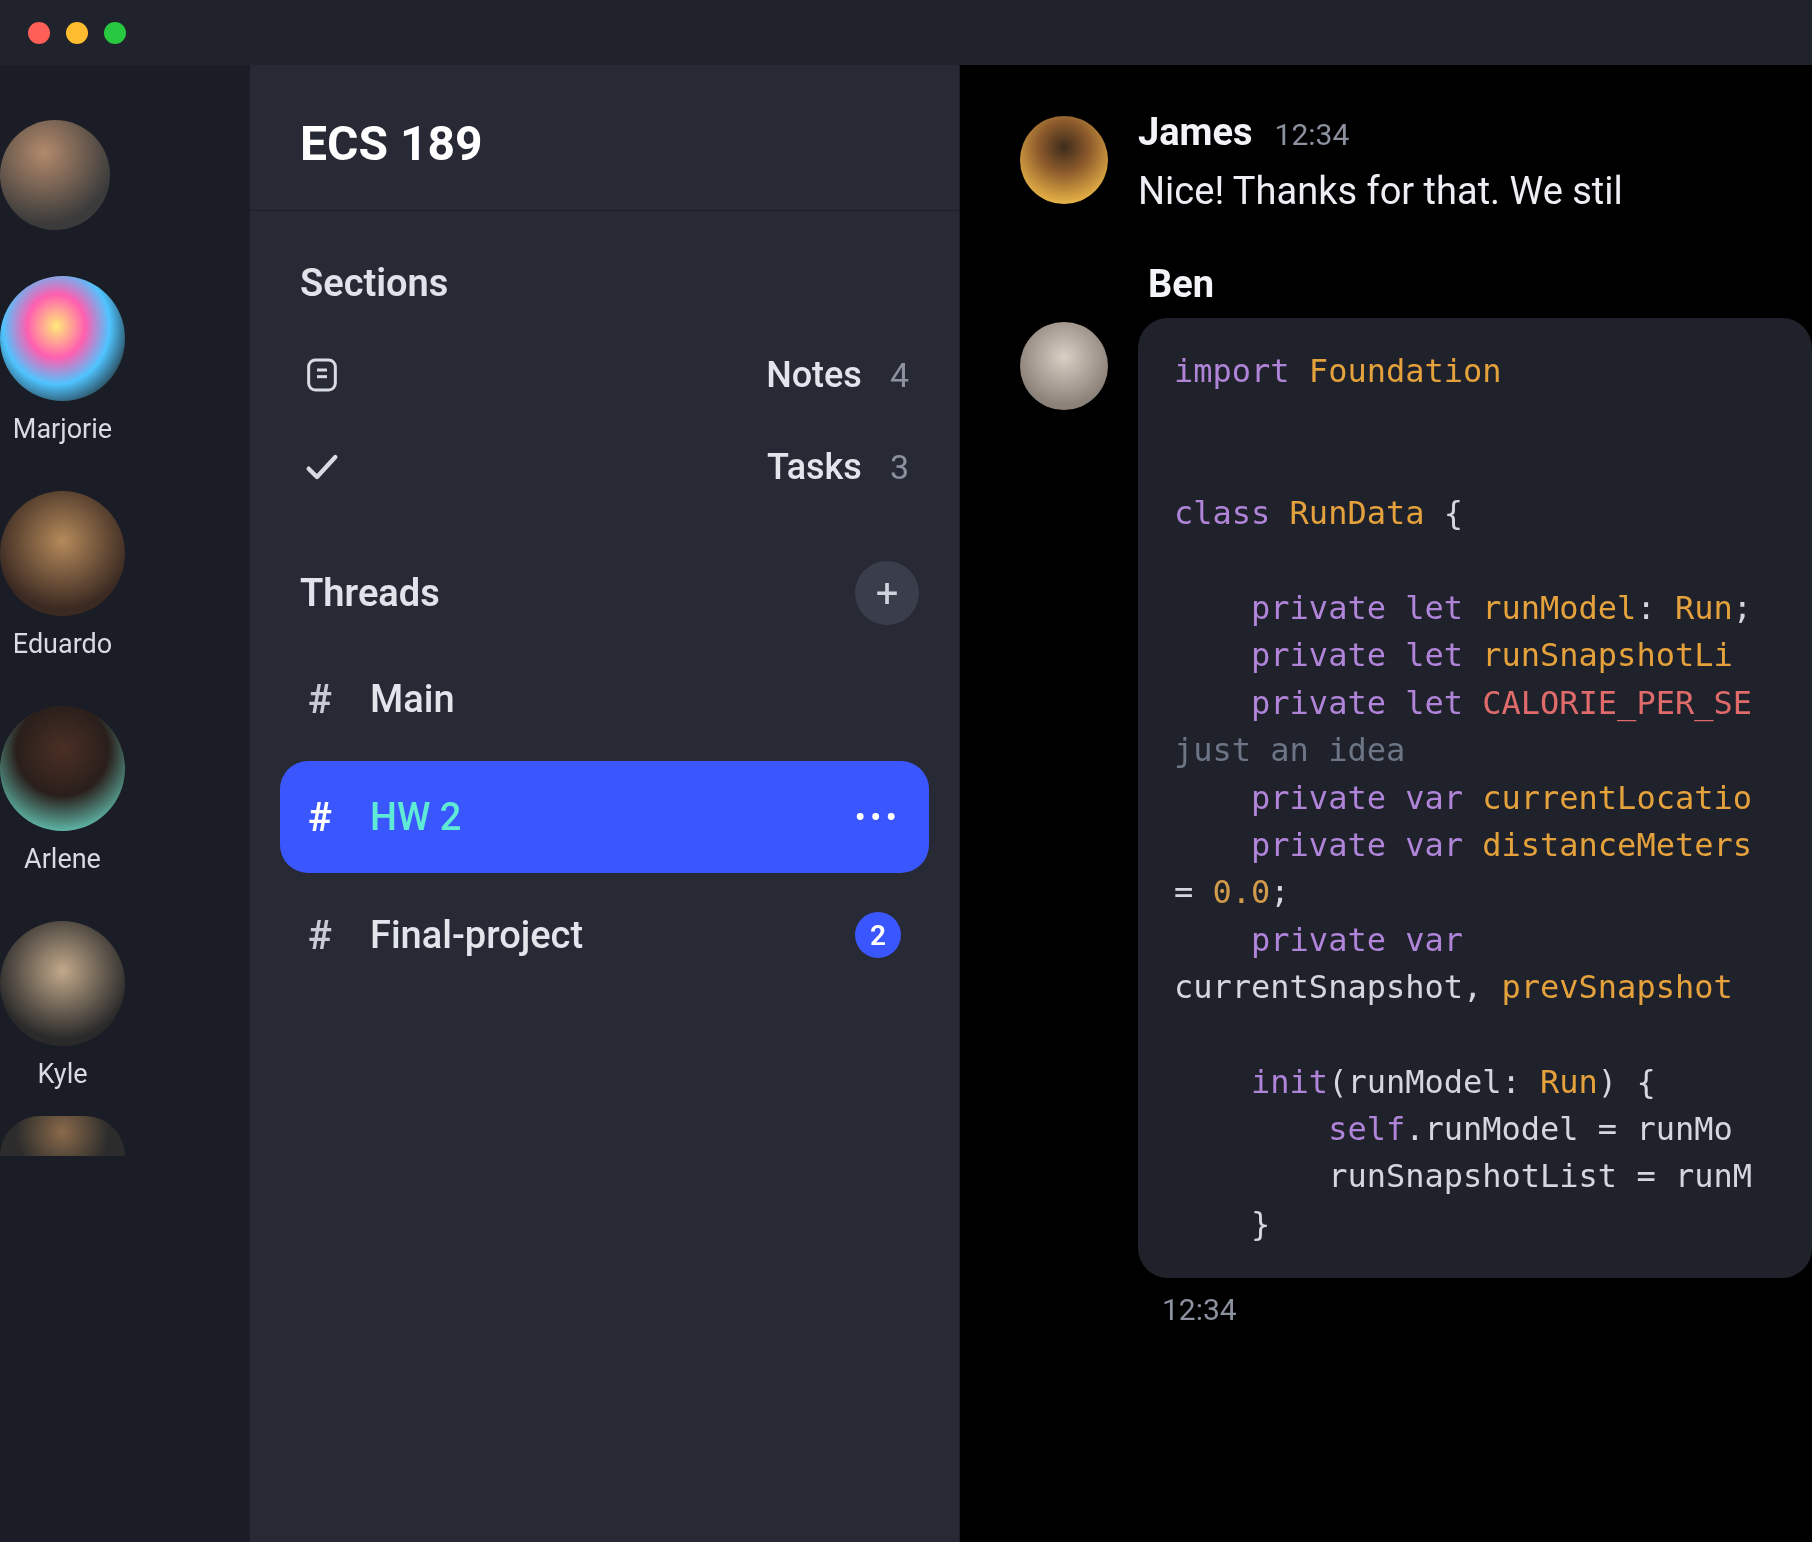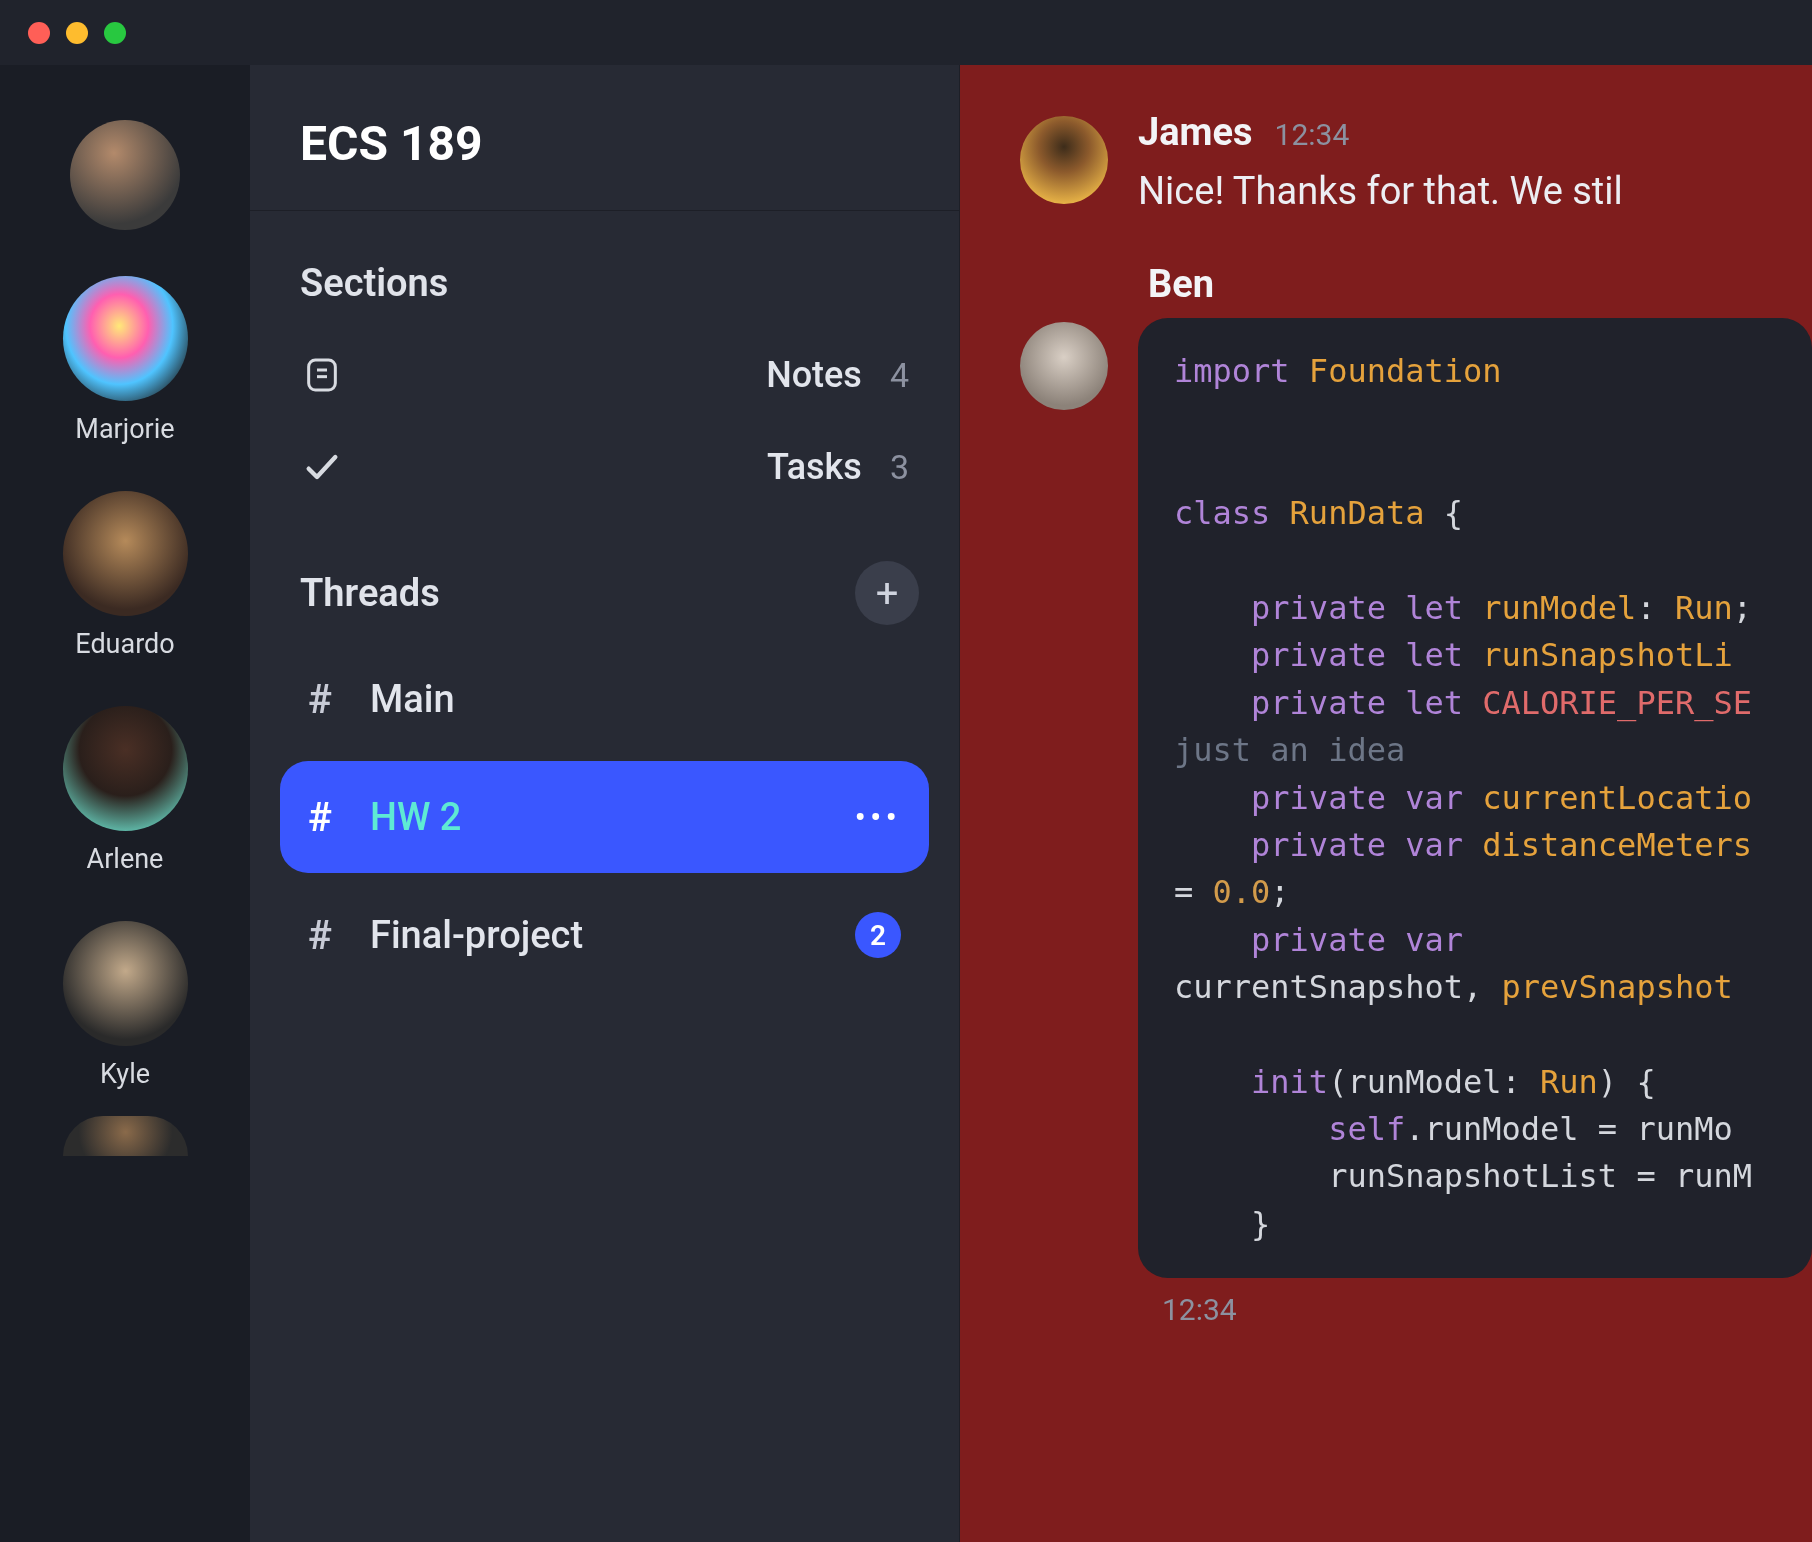--- a/index.html
+++ b/index.html
@@ -34,21 +34,21 @@
     display: flex;
     height: calc(100% - 65px);
   }
 
   
   .server-rail {
     width: 250px;
     background: #1a1d25;
     display: flex;
     flex-direction: column;
-    align-items: center;
+    align-items: flex-start;
     padding-top: 55px;
     gap: 46px;
   }
   .server-item {
     display: flex;
     flex-direction: column;
     align-items: center;
     gap: 12px;
     cursor: pointer;
   }
@@ -199,21 +199,21 @@
     font-size: 28px;
     font-weight: 600;
     display: flex;
     align-items: center;
     justify-content: center;
   }
 
   
   .chat-area {
     flex: 1;
-    background: #7f1d1d;
+    background: #000000;
     padding: 45px 0 0 60px;
     overflow: hidden;
   }
   .message {
     display: flex;
     gap: 30px;
     margin-bottom: 45px;
   }
   .msg-avatar {
     width: 88px;

